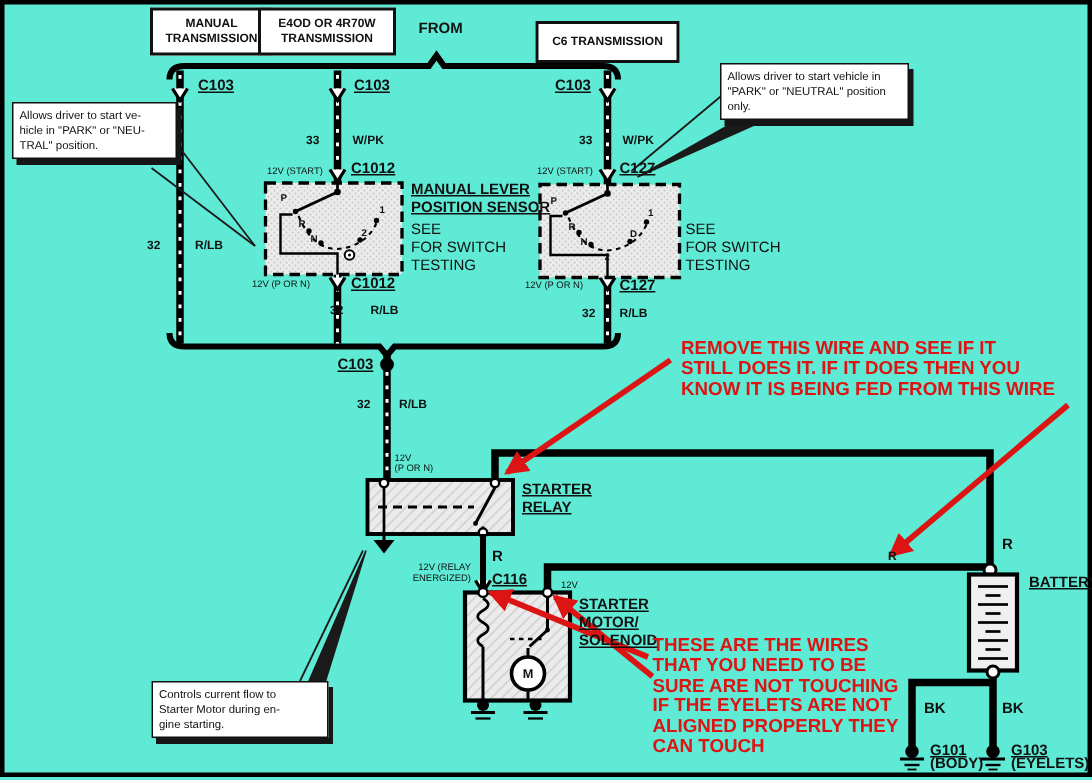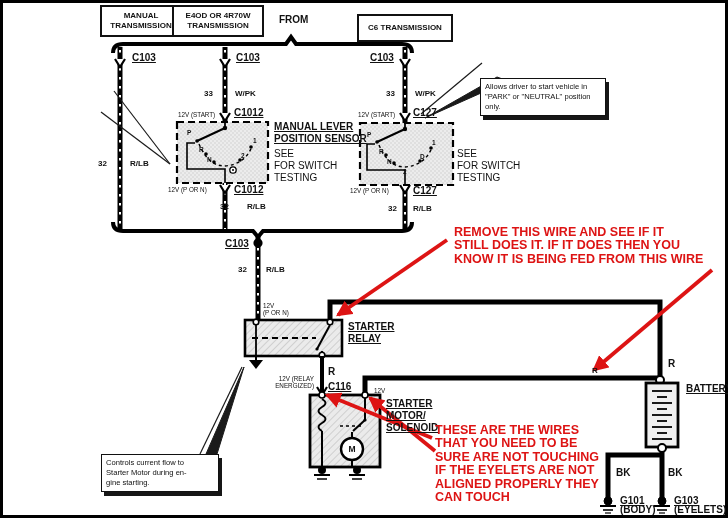--- a/index.html
+++ b/index.html
@@ -1,16 +1,16 @@
 <!DOCTYPE html>
 <html><head>
 <meta charset="utf-8">
 <style>
   html,body{margin:0;padding:0;background:#888;}
-  #page{position:relative;width:728px;height:520px;background:#ffffff;overflow:hidden;
+  #page{position:relative;width:728px;height:520px;background:#5eead4;overflow:hidden;
         font-family:"Liberation Sans",sans-serif;color:#111;}
   .abs{position:absolute;}
   .pre{white-space:pre-line;}
   .b{font-weight:bold;}
   .u{text-decoration:underline;}
   .t6{font-size:6.3px;line-height:1.15;}
   .t7{font-size:10px;line-height:1.2;}
   .t8{font-size:8px;line-height:1.2;}
   .t9{font-size:10px;line-height:1.18;}
   .red{color:#dd1414;font-size:12.5px;line-height:13.4px;font-weight:bold;}
@@ -201,21 +201,24 @@
     </g>
   </svg>
 
   <div class="abs tbox pre" style="left:100px;top:5px;width:78px;height:28px;">MANUAL
 TRANSMISSION</div>
   <div class="abs tbox pre" style="left:172px;top:5px;width:88px;height:28px;">E4OD OR 4R70W
 TRANSMISSION</div>
   <div class="abs b t9" style="left:279px;top:14px;">FROM</div>
   <div class="abs tbox" style="left:357px;top:14px;width:92px;height:24px;white-space:nowrap;">C6 TRANSMISSION</div>
 
-  <div class="abs callout pre" style="left:480px;top:42px;width:116px;margin-top:36px;">Allows driver to start vehicle in
+  <div class="abs callout pre" style="left:8px;top:68px;width:100px;">Allows driver to start ve-
+hicle in "PARK" or "NEU-
+TRAL" position.</div>
+  <div class="abs callout pre" style="left:480px;top:42px;width:116px;">Allows driver to start vehicle in
 "PARK" or "NEUTRAL" position
 only.</div>
   <div class="abs callout pre" style="left:101px;top:454px;width:108px;">Controls current flow to
 Starter Motor during en-
 gine starting.</div>
 
   <div class="abs b u t9" style="left:132px;top:52px;">C103</div>
   <div class="abs b u t9" style="left:236px;top:52px;">C103</div>
   <div class="abs b u t9" style="left:370px;top:52px;">C103</div>
 

